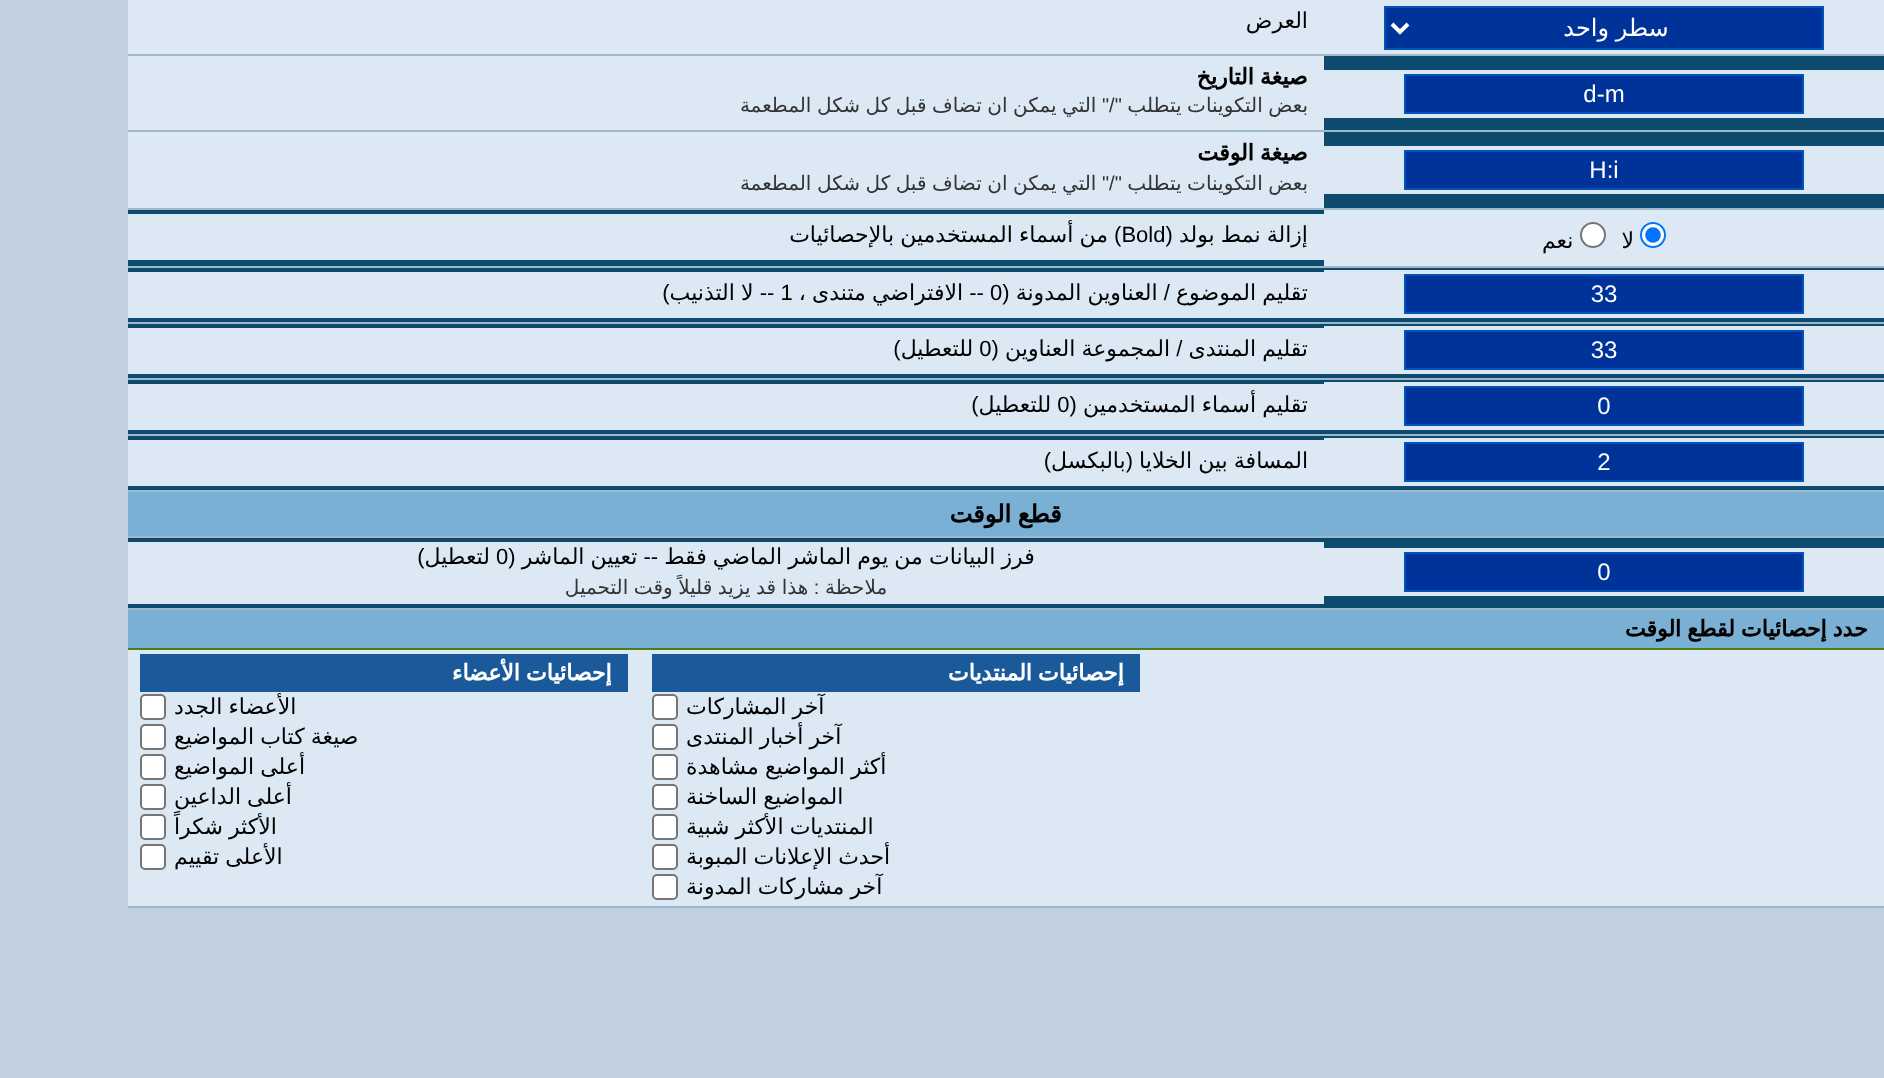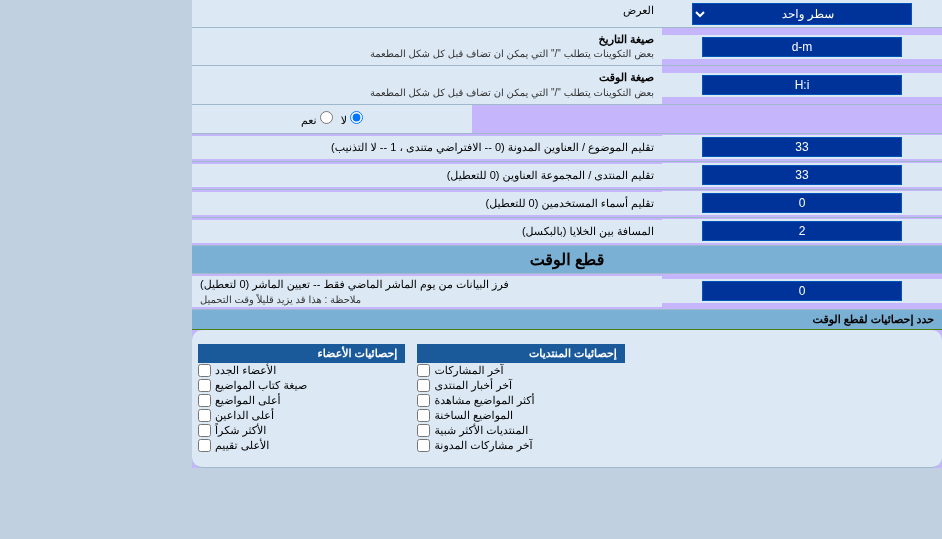--- a/index.html
+++ b/index.html
@@ -5,22 +5,22 @@
     * { margin: 0; padding: 0; box-sizing: border-box; }
     body {
       font-family: Tahoma, Arial, sans-serif;
       font-size: 12px;
       direction: rtl;
       background: #c0d0e0;
       width: 942px;
       min-height: 539px;
     }
     .main-container {
-      width: 750px;
-      background: #c4b5fd;
+      width: 878px;
+      background: #0c4a6e;
     }
     .row {
       display: flex;
       flex-direction: row-reverse;
       border-bottom: 1px solid #a0b8cc;
       align-items: center;
       min-height: 28px;
     }
     .row-label {
       flex: 1;
@@ -46,41 +46,40 @@
       padding: 2px 6px;
       font-size: 12px;
       width: 200px;
       text-align: center;
       font-family: Tahoma, Arial, sans-serif;
     }
     .section-header {
       background: #7ab0d4;
       color: #000;
       font-weight: bold;
-      font-size: 16px;
+      font-size: 12px;
       padding: 4px 8px;
       text-align: center;
       border-bottom: 1px solid #a0b8cc;
     }
     .radio-row {
       display: flex;
       flex-direction: row-reverse;
       align-items: center;
       gap: 8px;
       padding: 4px 8px;
     }
     .radio-label {
       font-size: 11px;
       color: #000;
     }
     .checkbox-section {
       background: #dce9f5;
-      padding: 12px 0;
+      padding: 0 0;
       border-bottom: 1px solid #a0b8cc;
-      border-radius: 10px;
     }
     .checkbox-section-header {
       background: #1a5a9a;
       color: #fff;
       padding: 3px 8px;
       font-size: 11px;
       font-weight: bold;
       text-align: right;
       direction: rtl;
     }
@@ -139,21 +138,21 @@
       font-family: Tahoma, Arial, sans-serif;
       direction: rtl;
     }
     .note-text {
       font-size: 10px;
       color: #333;
     }
     .cutoff-section-label {
       flex: 1;
       padding: 0 8px;
-      text-align: left;
+      text-align: center;
       background: #dce9f5;
       font-size: 11px;
       line-height: 1.5;
     }
     .bold { font-weight: bold; }
   </style>
 </head>
 <body>
 
 <div class="main-container">
@@ -181,20 +180,21 @@
     <div class="row-label">
       <div class="bold">صيغة الوقت</div>
       <div class="note-text">بعض التكوينات يتطلب "/" التي يمكن ان تضاف قبل كل شكل المطعمة</div>
     </div>
     <div class="row-input">
       <input class="input-box" type="text" value="H:i" style="">
     </div>
   </div>
 
   <div class="row" style="min-height:28px;">
+    <div class="row-label">إزالة نمط بولد (Bold) من أسماء المستخدمين بالإحصائيات</div>
     <div class="row-input">
       <div class="radio-row">
         <label class="radio-label">
           <input type="radio" name="bold_remove" value="yes" style="">
           <span>نعم</span>
         </label>
         <label class="radio-label">
           <input type="radio" name="bold_remove" value="no" checked="" style="">
           <span>لا</span>
         </label>
@@ -292,20 +292,24 @@
         <div class="checkbox-item">
           <input type="checkbox" style="">
           <span>المواضيع الساخنة</span>
         </div>
         <div class="checkbox-item">
           <input type="checkbox" style="">
           <span>المنتديات الأكثر شبية</span>
         </div>
         <div class="checkbox-item">
           <input type="checkbox" style="">
+          <span>أحدث الإعلانات المبوبة</span>
+        </div>
+        <div class="checkbox-item">
+          <input type="checkbox" style="">
           <span>آخر مشاركات المدونة</span>
         </div>
       </div>
 
       <div style="flex:1.5;"></div>
     </div>
   </div>
 
 </div>
 

